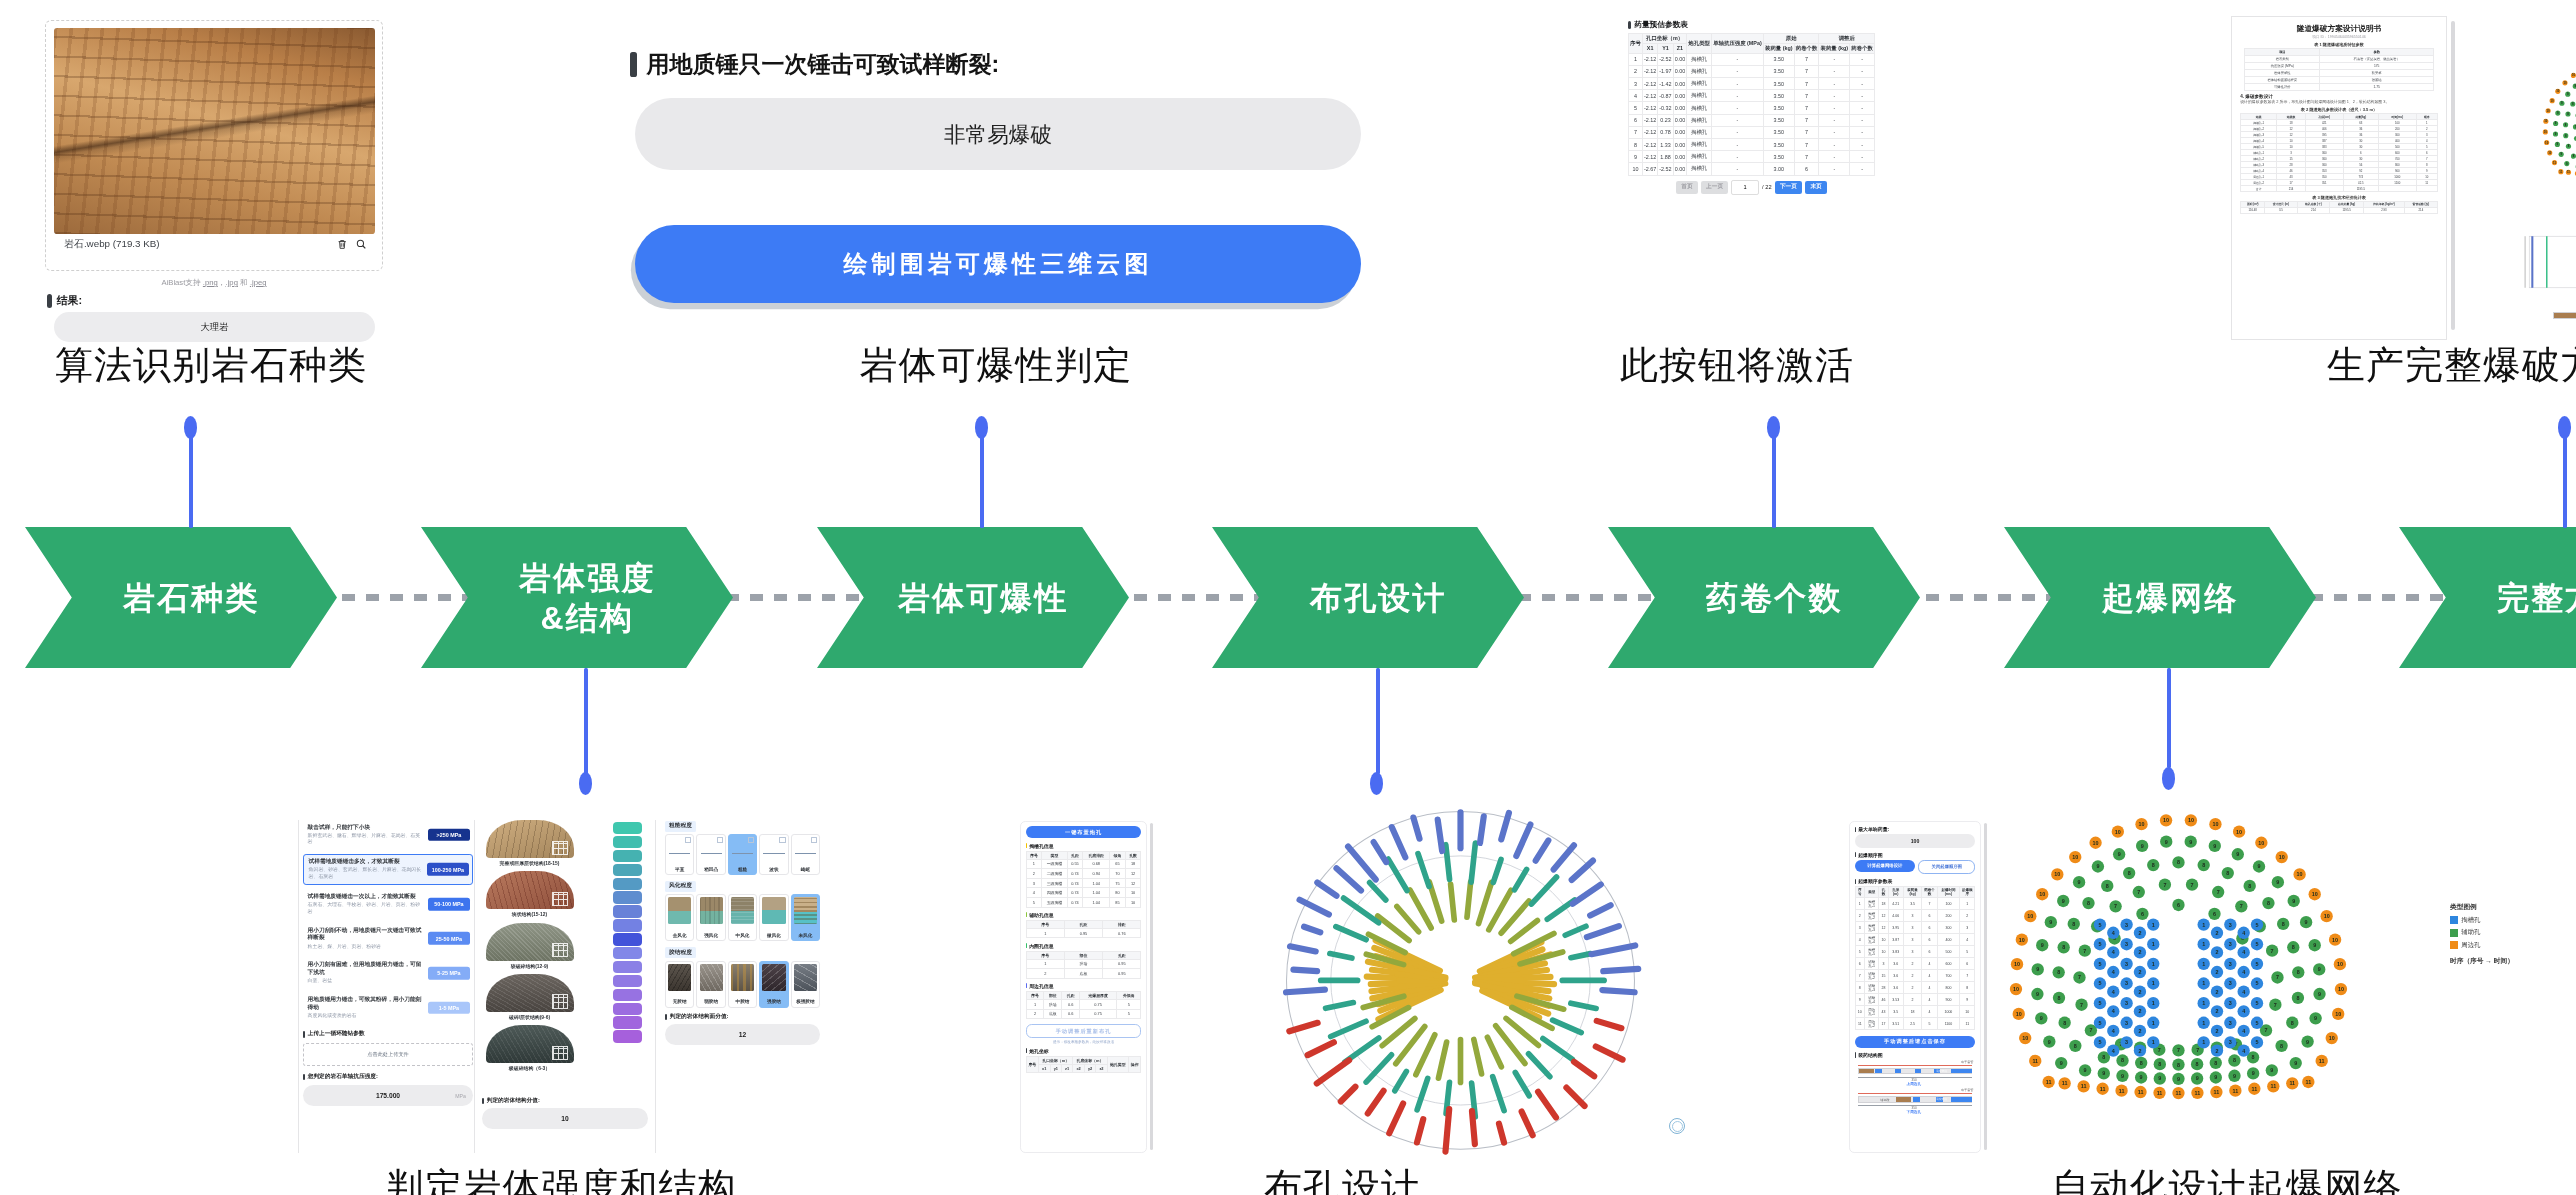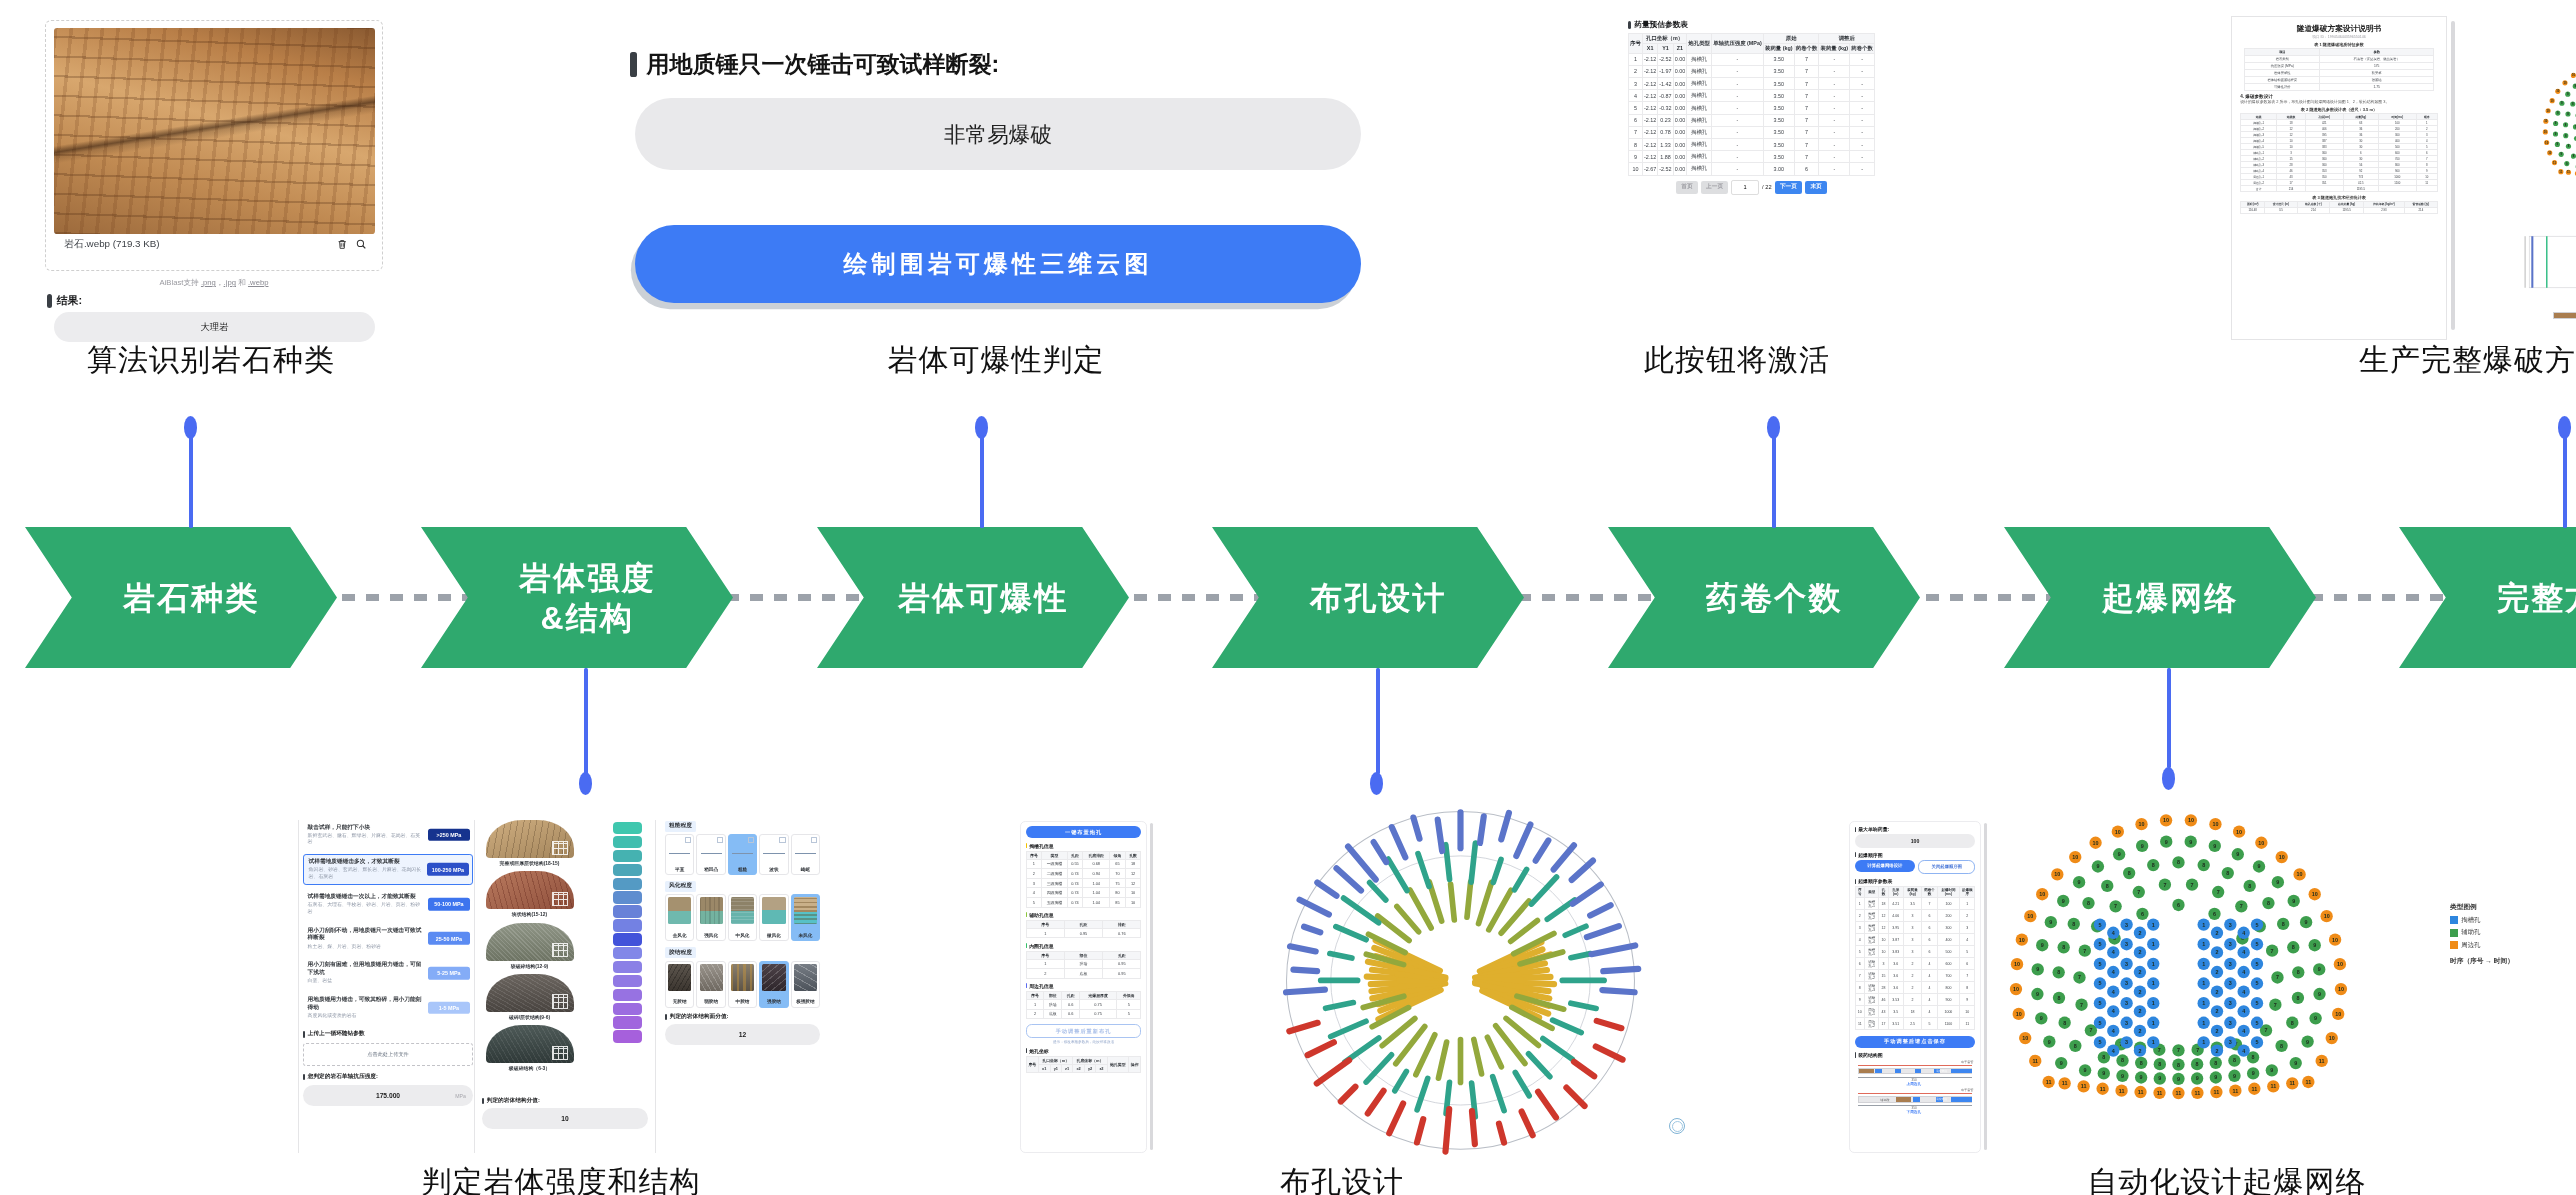--- a/index.html
+++ b/index.html
@@ -1,19 +1,19 @@
 <!DOCTYPE html>
 <html style="font-size:8.2px"><head>
 <meta charset="utf-8">
 <style>
   html,body{margin:0;padding:0;background:#fff;}
   #stage{position:relative;width:2805px;height:1196px;overflow:hidden;background:#fff;
          font-family:"Liberation Sans","DejaVu Sans",sans-serif;color:#222;}
   .abs{position:absolute;}
-  .caption{position:absolute;font-size:30px;font-weight:500;color:#101010;transform:translateX(-50%);white-space:nowrap;letter-spacing:1px;}
+  .caption{position:absolute;font-size:38px;font-weight:500;color:#101010;transform:translateX(-50%);white-space:nowrap;letter-spacing:1px;}
   
   #dashline{position:absolute;left:222px;top:594px;width:2329px;height:6.7px;
     background:repeating-linear-gradient(90deg,#9CA2AA 0 13.4px,transparent 13.4px 24px);z-index:0;}
   .step{position:absolute;top:527px;width:312px;height:141px;background:#2FA96E;z-index:1;
     clip-path:polygon(0% 0%,85% 0%,100% 50%,85% 100%,0% 100%,15% 50%);
     display:flex;flex-direction:column;align-items:center;justify-content:center;
     color:#fff;font-size:32px;font-weight:700;letter-spacing:2.1px;padding-left:20.6px;box-sizing:border-box;line-height:1.25;}
   .step:nth-of-type(1){left:25px}.step:nth-of-type(2){left:421px}.step:nth-of-type(3){left:817px}
   .step:nth-of-type(4){left:1212px}.step:nth-of-type(5){left:1608px}.step:nth-of-type(6){left:2004px}.step:nth-of-type(7){left:2399px}
   .conn-line{position:absolute;width:3.6px;background:#4A6BF2;border-radius:1.5px;z-index:2;}
@@ -226,21 +226,21 @@
       <svg class="icon-svg" viewBox="0 0 24 24">
         <path d="M5 7h14M9 7V5h6v2M7 7l1 13h8l1-13M10 10v7M14 10v7" fill="none" stroke="#333" stroke-width="1.8"></path>
         </svg>
       <svg class="icon-svg" viewBox="0 0 24 24">
         <circle cx="10.5" cy="10.5" r="6" fill="none" stroke="#333" stroke-width="2"></circle>
         <path d="M15 15l5 5" stroke="#333" stroke-width="2.4"></path>
         </svg>
     </span>
   </div>
   <div class="abs" id="rock-support">
-    <span>AiBlast支持 </span><span class="ext">.png</span><span>，</span><span class="ext">.jpg</span><span> 和 </span><span class="ext">.webp</span>
+    <span>AiBlast支持 </span><span class="ext">.png</span><span>，</span><span class="ext">.jpg</span><span> 和 </span><span class="ext">.jpeg</span>
   </div>
   <div class="abs" id="rock-result-h">
     <span class="hmark" style="width:4.6px;height:13.4px;margin-right:5.2px;"></span><span>结果:</span>
   </div>
   <div class="abs pill" id="rock-pill">大理岩</div>
 
   <div class="abs" id="bl-header">
     <span class="hmark" style="width:7.2px;height:25px;"></span>
       <span>用地质锤只一次锤击可致试样断裂:</span>
   </div>

